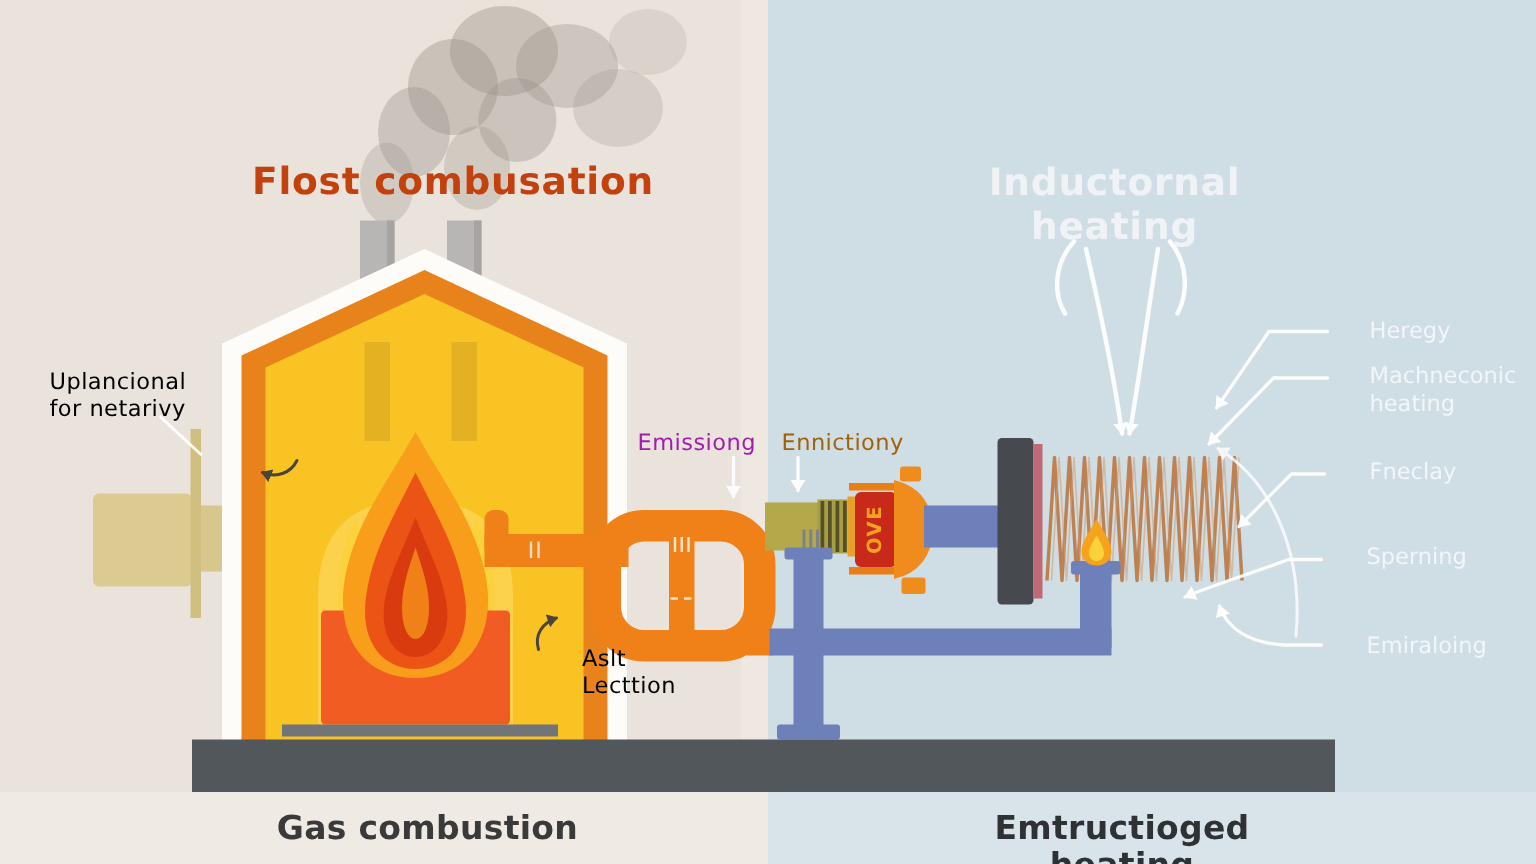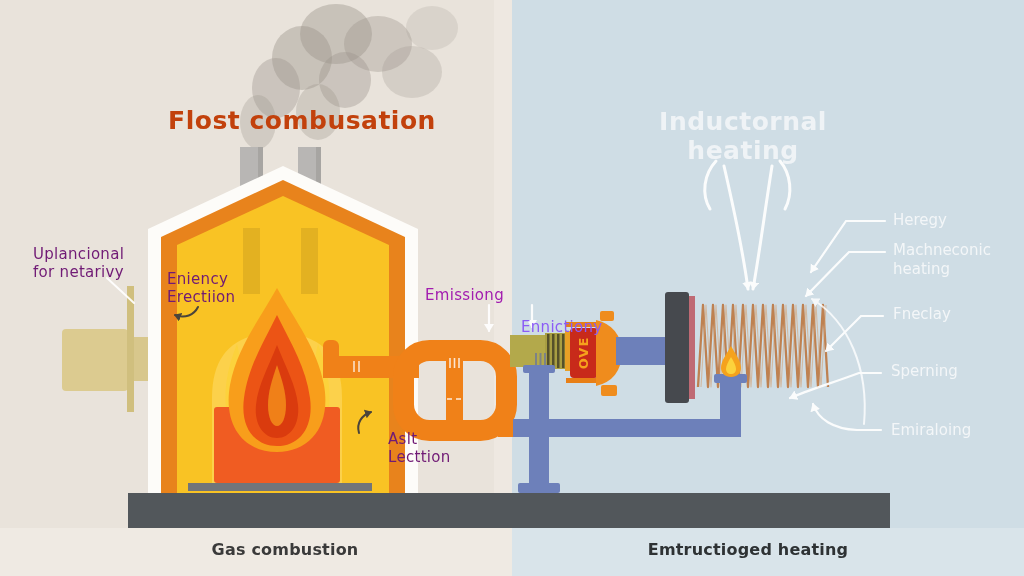--- a/index.html
+++ b/index.html
@@ -2,30 +2,30 @@
 <html><head>
 <meta charset="utf-8">
 <style>
   html,body{margin:0;padding:0;background:#ffffff;}
   .stage{position:relative;width:1024px;height:576px;overflow:hidden;font-family:"Liberation Sans",sans-serif;}
   .stage svg{position:absolute;left:0;top:0;}
   .lbl{position:absolute;font-family:"DejaVu Sans",sans-serif;}
   .title{font-size:25px;font-weight:600;letter-spacing:.5px;text-align:center;}
   .title-left{left:140px;top:106px;width:270px;color:#c2410c;margin-left:27px;}
   .title-right{left:608px;top:107px;width:270px;color:#eff3f6;}
-  .caption{font-size:16px;font-weight:700;letter-spacing:.2px;text-align:center;}
+  .caption{font-size:22px;font-weight:700;letter-spacing:.2px;text-align:center;}
   .caption-left{left:160px;top:540px;width:250px;color:#3a3a3a;}
   .caption-right{left:623px;top:540px;width:250px;color:#2e3234;}
-  .hand{font-size:15px;line-height:18px;color:#701a75;letter-spacing:.3px;}
+  .hand{font-size:15px;line-height:18px;color:#000000;letter-spacing:.3px;}
   .lbl-fuel{left:33px;top:245px;}
   .lbl-chamber{left:167px;top:270px;}
   .lbl-ash{left:352px;top:430px;margin-left:36px;}
   .lbl-emis{left:425px;top:286px;color:#a21caf;}
-  .lbl-junc{left:521px;top:286px;color:#8b5cf6;margin-top:32px;}
-  .callout{font-size:15px;line-height:19px;color:#f3f6f8;}
+  .lbl-junc{left:521px;top:286px;color:#a16207;}
+  .callout{font-size:15px;line-height:19px;color:#f3f6f8;margin-left:20px;}
   .co-1{left:893px;top:211px;}
   .co-2{left:893px;top:241px;width:120px;}
   .co-3{left:893px;top:305px;}
   .co-4{left:891px;top:362px;}
   .co-5{left:891px;top:421px;}
 </style>
 </head>
 <body>
 
 <div class="stage">
@@ -183,24 +183,20 @@
 </svg>
 
   <div class="lbl title title-left">Flost combusation</div>
   <div class="lbl title title-right">Inductornal heating</div>
 
   <div class="lbl hand lbl-fuel">
     <div>Uplancional</div>
     <div>for netarivy</div>
   </div>
 
-  <div class="lbl hand lbl-chamber">
-    <div>Eniency</div>
-    <div>Erectiion</div>
-  </div>
 
   <div class="lbl hand lbl-ash">
     <div>Aslt</div>
     <div>Lecttion</div>
   </div>
 
   <div class="lbl hand lbl-emis">Emissiong</div>
   <div class="lbl hand lbl-junc">Ennictiony</div>
 
   <div class="lbl callout co-1">

